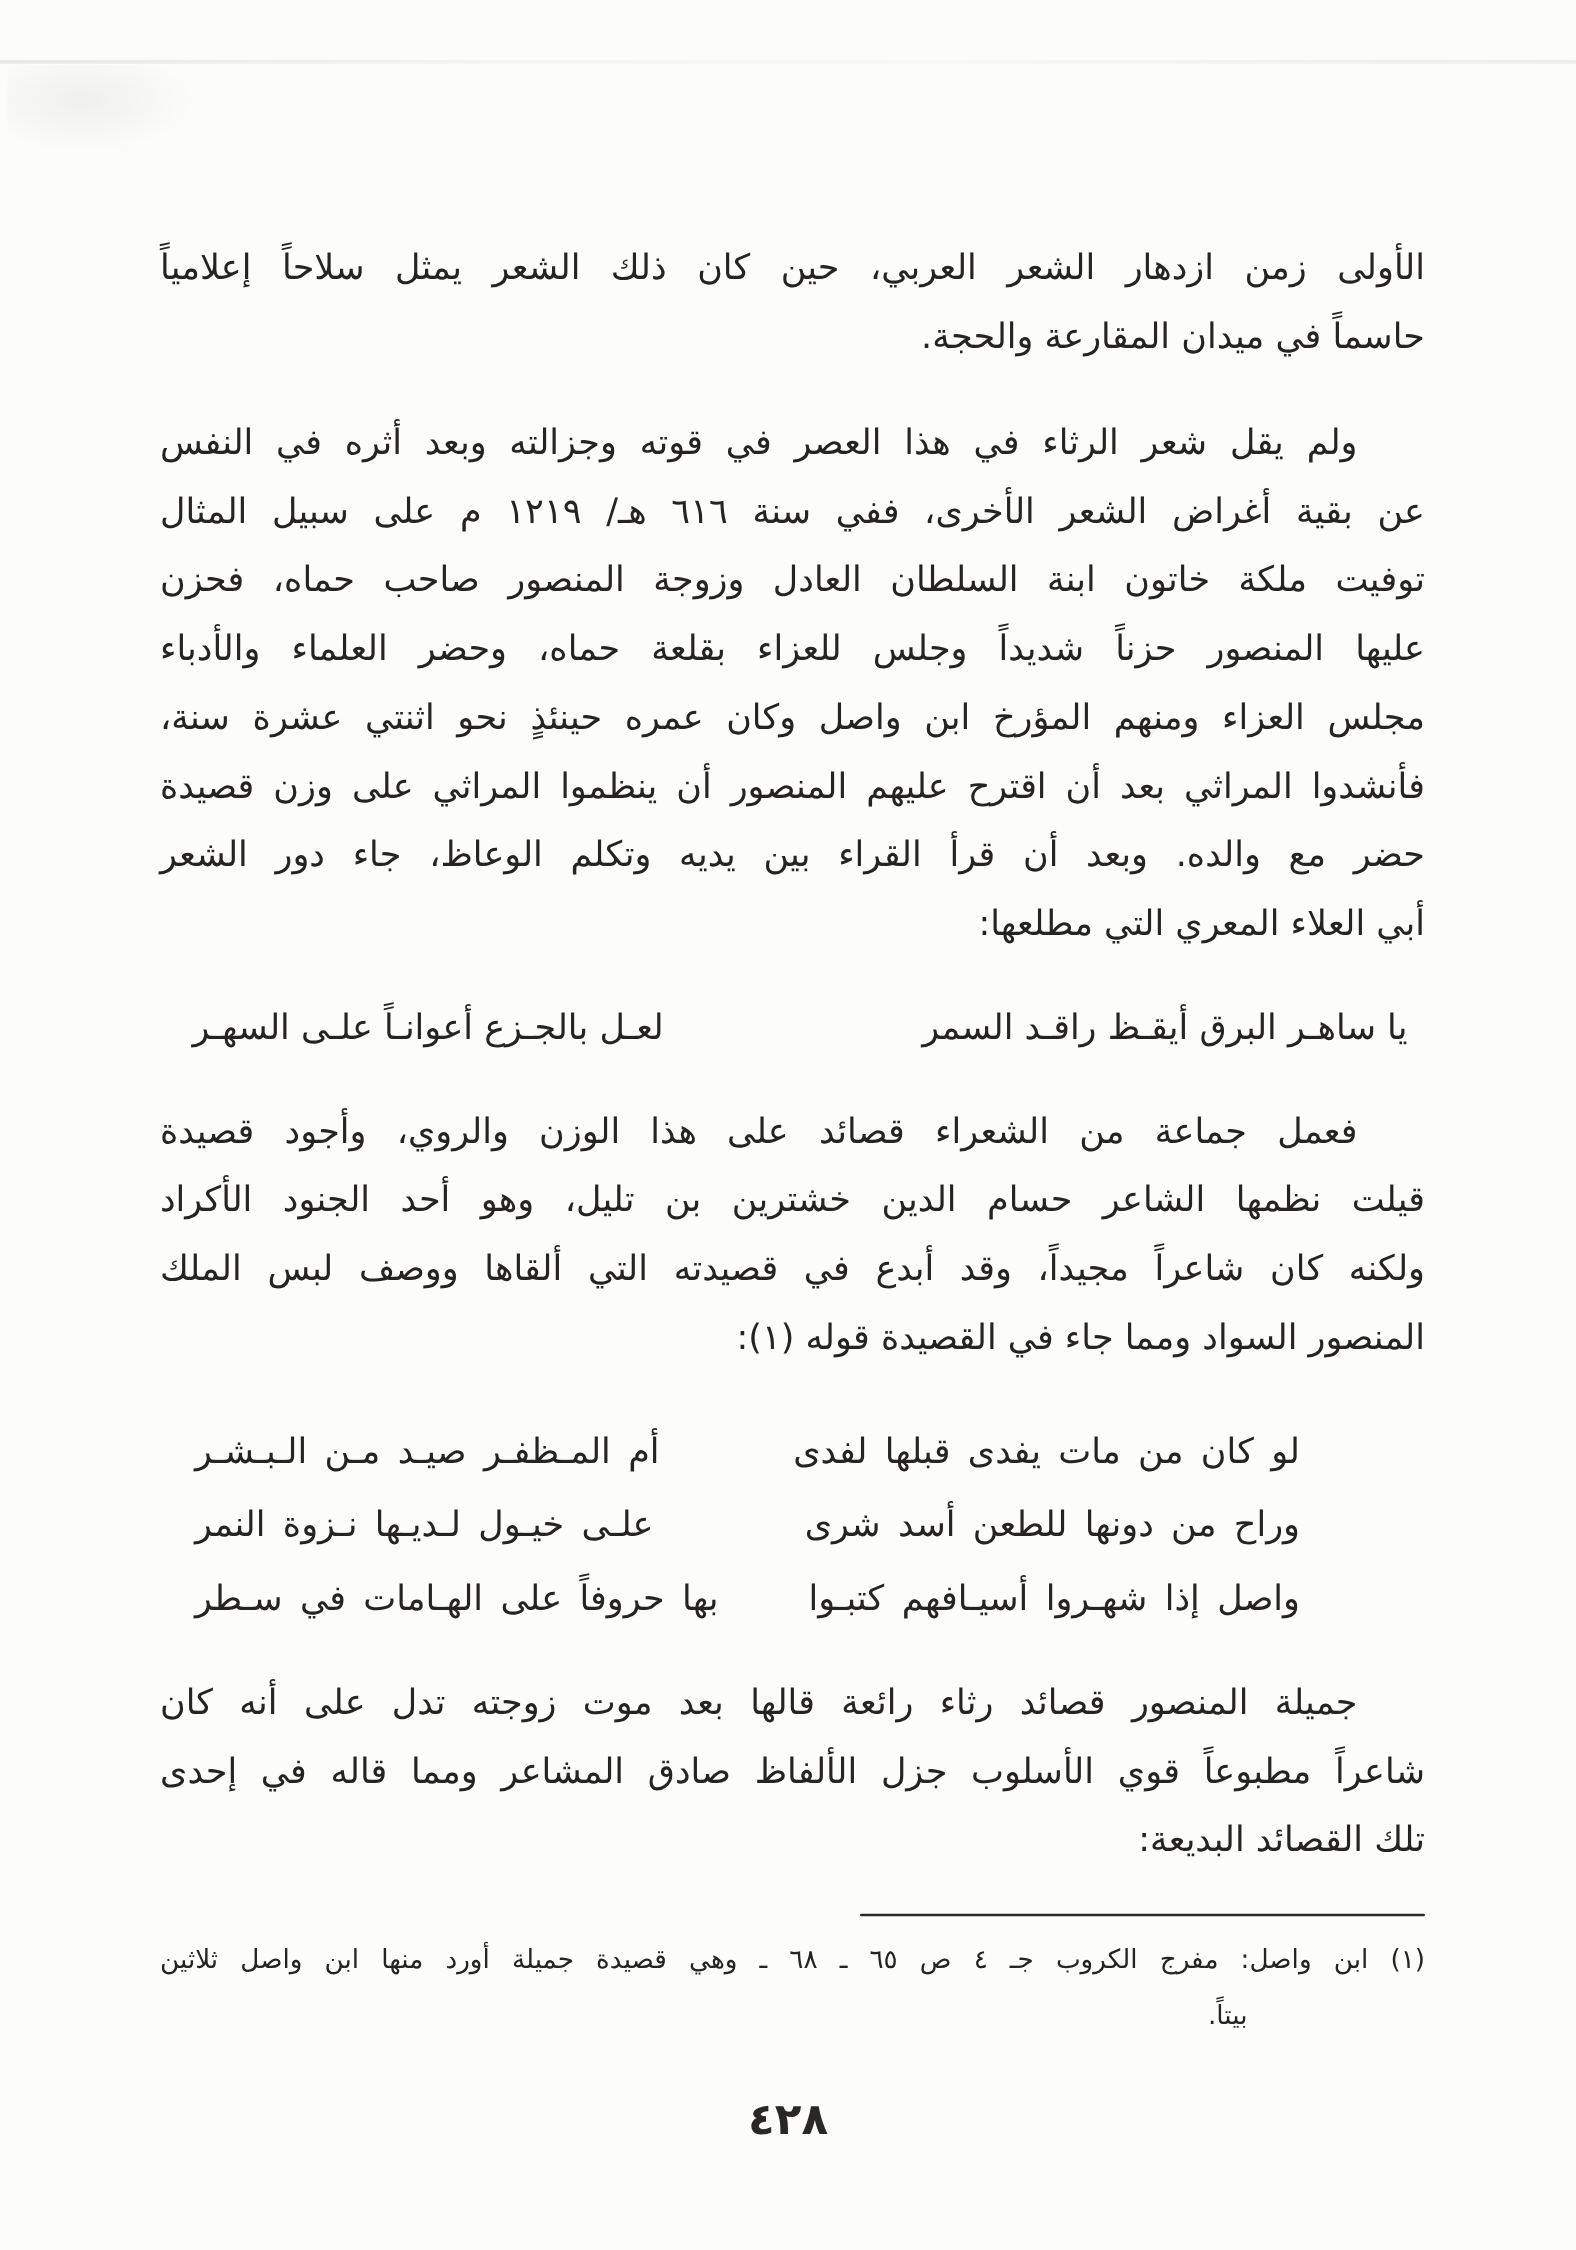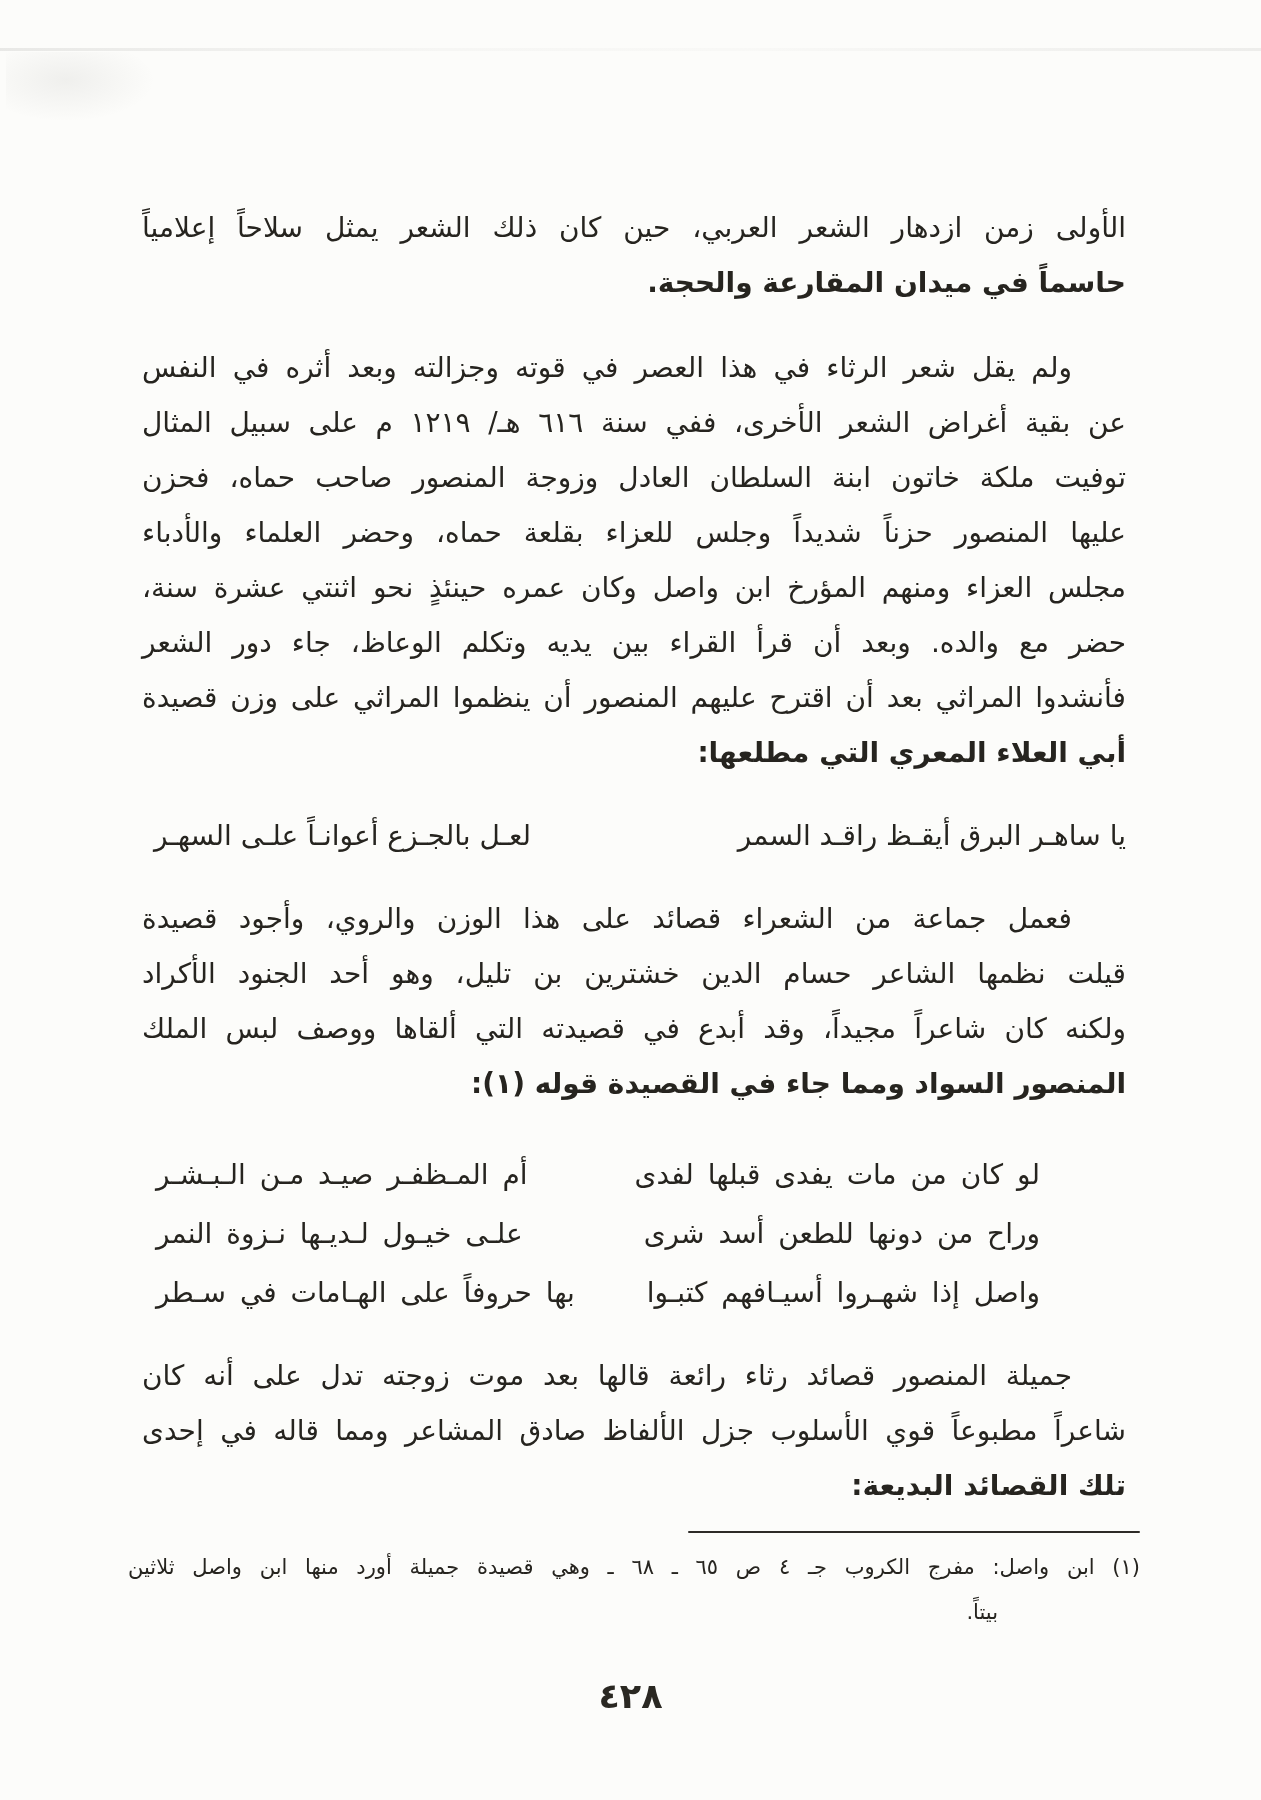--- a/index.html
+++ b/index.html
@@ -28,23 +28,23 @@
   }
   .text-block{
     position:absolute;top:186px;right:121px;left:128px;
   }
   .line{
     font-size:28px;line-height:55px;
     text-align:justify;text-align-last:justify;
     white-space:normal;
     letter-spacing:.2px;
   }
-  .line.end{text-align-last:right;font-weight:bold;}
+  .line.end{text-align-last:right;}
   .line.indent{padding-right:54px;}
-  .para{margin:14px;padding:0;}
+  .para{margin:0;padding:0;}
   .gap{margin-top:30px;}
   .verse-row{
     display:flex;justify-content:space-between;align-items:baseline;
     font-size:28px;line-height:55px;
   }
   .verse-row .hemi{white-space:nowrap;}
   .verse-single{
     margin:28px 0;
     padding-right:14px;padding-left:26px;
   }
@@ -91,22 +91,22 @@
       <div class="line">الأولى زمن ازدهار الشعر العربي، حين كان ذلك الشعر يمثل سلاحاً إعلامياً</div>
       <div class="line end">حاسماً في ميدان المقارعة والحجة.</div>
     </div>
 
     <div class="para gap">
       <div class="line indent">ولم يقل شعر الرثاء في هذا العصر في قوته وجزالته وبعد أثره في النفس</div>
       <div class="line">عن بقية أغراض الشعر الأخرى، ففي سنة ٦١٦ هـ/ ١٢١٩ م على سبيل المثال</div>
       <div class="line">توفيت ملكة خاتون ابنة السلطان العادل وزوجة المنصور صاحب حماه، فحزن</div>
       <div class="line">عليها المنصور حزناً شديداً وجلس للعزاء بقلعة حماه، وحضر العلماء والأدباء</div>
       <div class="line">مجلس العزاء ومنهم المؤرخ ابن واصل وكان عمره حينئذٍ نحو اثنتي عشرة سنة،</div>
+      <div class="line">فأنشدوا المراثي بعد أن اقترح عليهم المنصور أن ينظموا المراثي على وزن قصيدة</div>
       <div class="line">حضر مع والده. وبعد أن قرأ القراء بين يديه وتكلم الوعاظ، جاء دور الشعر</div>
-      <div class="line">فأنشدوا المراثي بعد أن اقترح عليهم المنصور أن ينظموا المراثي على وزن قصيدة</div>
       <div class="line end">أبي العلاء المعري التي مطلعها:</div>
     </div>
 
     <div class="verse-row verse-single">
       <span class="hemi">يا ساهـر البرق أيقـظ راقـد السمر</span>
       <span class="hemi">لعـل بالجـزع أعوانـاً علـى السهـر</span>
     </div>
 
     <div class="para">
       <div class="line indent">فعمل جماعة من الشعراء قصائد على هذا الوزن والروي، وأجود قصيدة</div>

